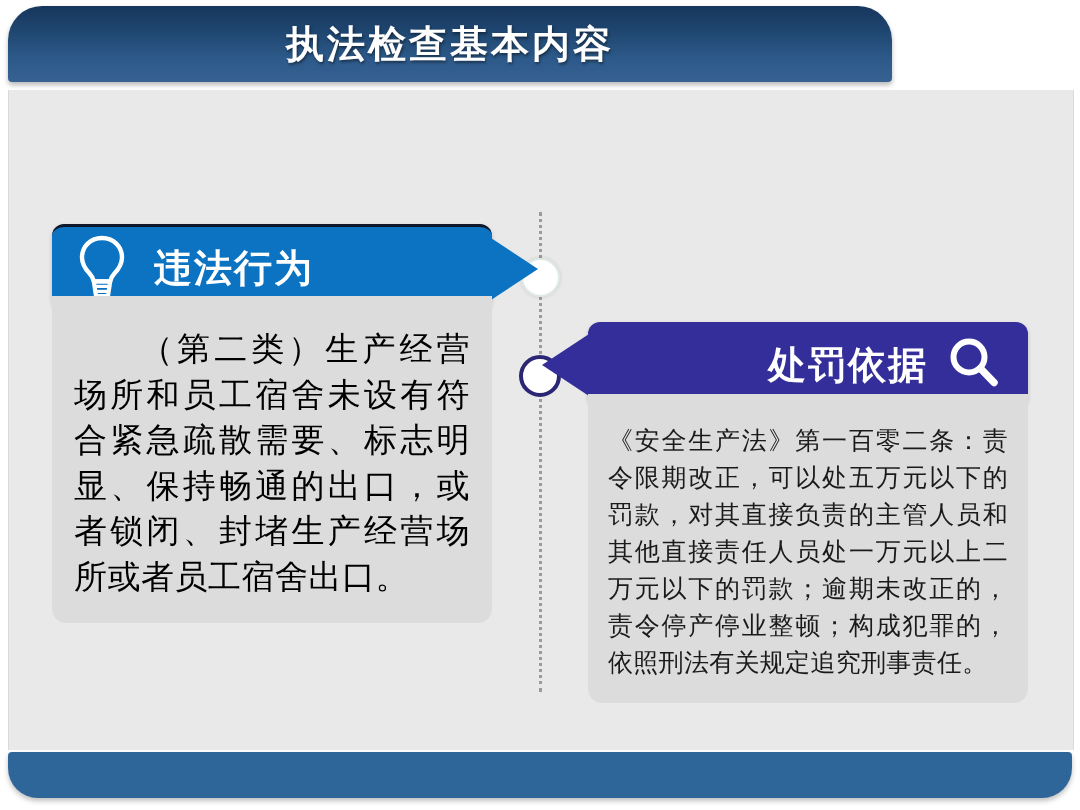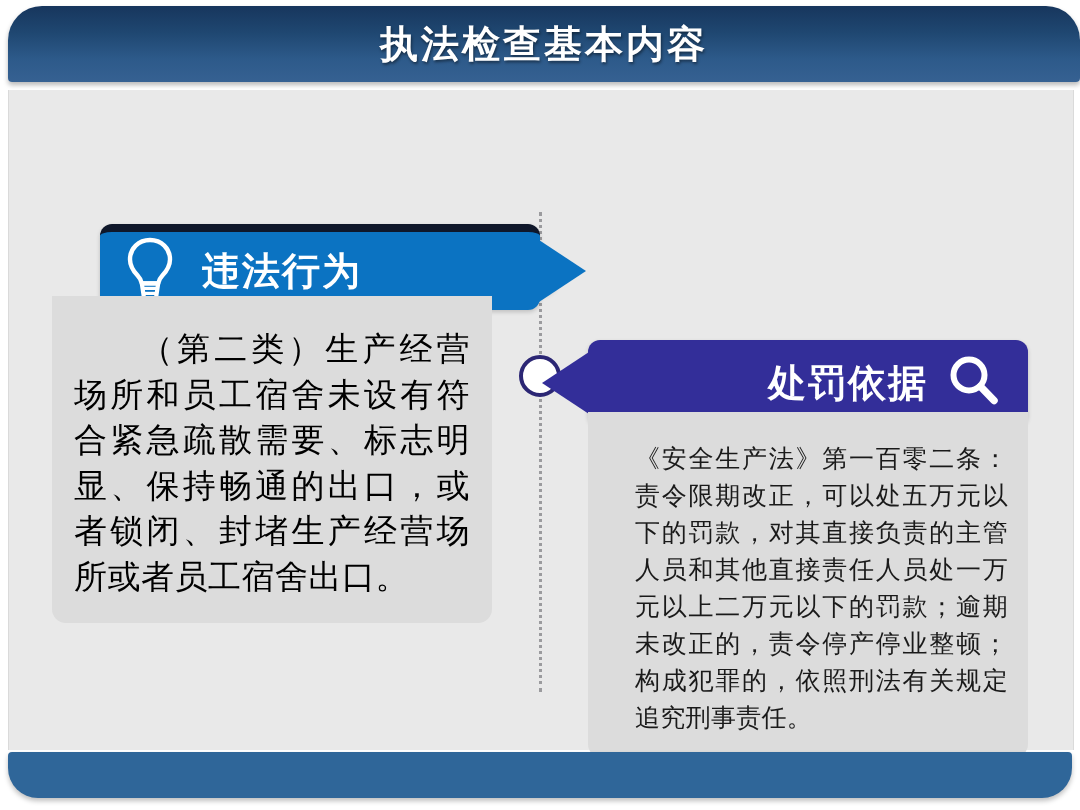--- a/index.html
+++ b/index.html
@@ -16,21 +16,21 @@
     height: 810px;
     overflow: hidden;
     background: #ffffff;
   }
 
   
   .banner {
     position: absolute;
     left: 8px;
     top: 6px;
-    width: 1072px;
+    width: 884px;
     height: 76px;
     border-radius: 34px 34px 4px 4px;
     background: linear-gradient(180deg, #17365d 0%, #1f4771 35%, #2d5a8a 70%, #366192 100%);
     box-shadow: 0 3px 5px rgba(0,0,0,0.28);
     display: flex;
     align-items: center;
     justify-content: center;
   }
   .banner-title {
     color: #ffffff;
@@ -103,27 +103,26 @@
     left: 52px;
     top: 224px;
     width: 440px;
   }
   .header-left {
     position: relative;
     width: 440px;
     height: 86px;
     background: #0b73c2;
     border-radius: 12px;
-    border-top: 8px solid #0f172a;
+    border-top: 3px solid #0f172a;
     box-sizing: border-box;
     display: flex;
     align-items: center;
     padding-left: 24px;
     box-shadow: 0 2px 4px rgba(0,0,0,0.18);
-    margin-left: 48px;
   }
   .header-left::after {
     
     content: "";
     position: absolute;
     right: -46px;
     top: 50%;
     transform: translateY(-50%);
     width: 0;
     height: 0;
@@ -159,21 +158,21 @@
     line-height: 1.38;
     text-indent: 2em;
     text-align: justify;
     letter-spacing: 0.5px;
   }
 
   
   .card-right {
     position: absolute;
     left: 588px;
-    top: 340px;
+    top: 322px;
     width: 440px;
   }
   .header-right {
     position: relative;
     width: 440px;
     height: 86px;
     background: #332e99;
     border-radius: 12px;
     box-sizing: border-box;
     display: flex;
@@ -216,21 +215,20 @@
     border-radius: 0 0 14px 14px;
     padding: 28px 20px 22px 20px;
     box-sizing: border-box;
   }
   .body-right-text {
     color: #1a1a1a;
     font-size: 25px;
     line-height: 1.48;
     text-align: justify;
     letter-spacing: 0.3px;
-    margin-left: 27px;
   }
 </style>
 </head>
 <body>
 
 <div class="slide">
 
   <div class="banner">
     <div class="banner-title">执法检查基本内容</div>
   </div>

